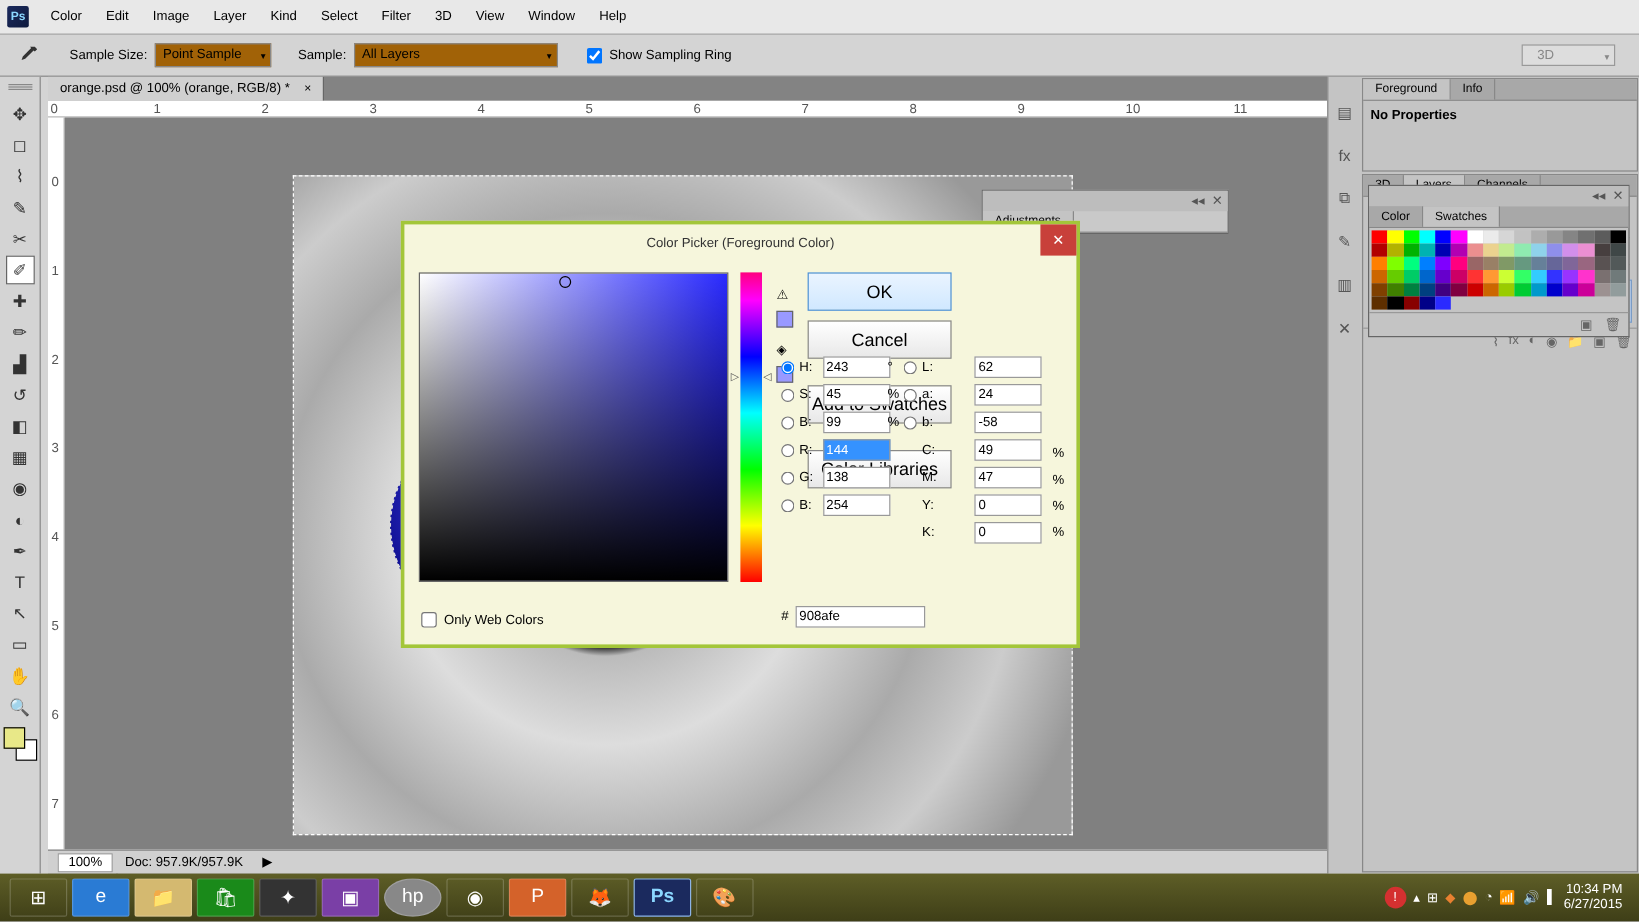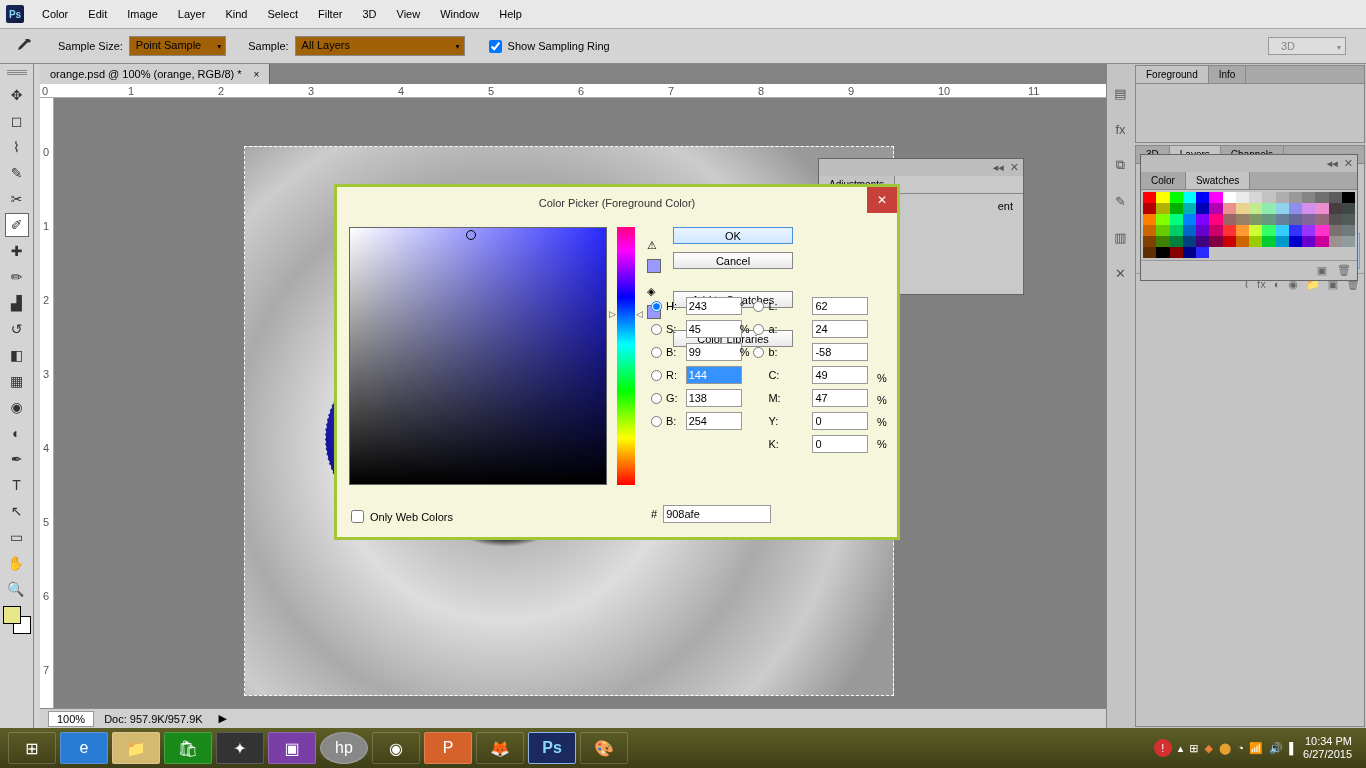--- a/index.html
+++ b/index.html
@@ -77,21 +77,21 @@
 .hue-arrow{position:absolute;left:-8px;top:82px;font-size:9px;color:#555}
 .hue-arrow2{position:absolute;right:-8px;top:82px;font-size:9px;color:#555}
 .newcur{display:flex;flex-direction:column;align-items:center;margin-right:6px}
 .nc-label{font-size:10px;color:#333;margin:1px 0}
 .nc-box{display:flex;flex-direction:column;border:1px solid #666}
 .nc-new{width:56px;height:34px;background:#9999ff}
 .nc-cur{width:56px;height:34px;background:#e8e84a}
 .warn-col{display:flex;flex-direction:column;gap:6px;margin-left:2px;margin-top:12px}
 .warn-ic{width:14px;height:14px;font-size:11px}
 .btns{display:flex;flex-direction:column;gap:8px;margin-left:12px}
-.pbtn{width:120px;height:17px;border:1px solid #888;background:linear-gradient(#fff,#e8e8e8);cursor:pointer;font-size:11px}
+.pbtn{width:120px;height:32px;border:1px solid #888;background:linear-gradient(#fff,#e8e8e8);cursor:pointer;font-size:15px}
 .pbtn.primary{border:1px solid #4a90d9;background:linear-gradient(#eaf4ff,#d0e8ff)}
 .vals{position:absolute;left:314px;top:110px;display:grid;grid-template-columns:auto auto auto 50px auto auto 40px auto;gap:5px 4px;align-items:center;font-size:11px}
 .vals input[type=text]{width:56px;border:1px solid #999;padding:2px;font-size:11px}
 .vals .selR{background:#3592ff;color:#fff;border:1px solid #2266bb}
 .rad{width:11px;height:11px}
 .hexrow{position:absolute;left:314px;bottom:14px;display:flex;align-items:center;gap:6px}
 .hexrow input{width:108px;border:1px solid #999;padding:2px;font-size:11px}
 .owc{position:absolute;left:14px;bottom:14px;display:flex;align-items:center;gap:6px}
 .taskbar{position:absolute;left:0;right:0;bottom:0;height:40px;background:linear-gradient(#5e5e27,#3e3e17);display:flex;align-items:center;padding:0 6px}
 .tb-btn{width:48px;height:32px;margin:0 2px;border:1px solid rgba(255,255,255,0.2);display:flex;align-items:center;justify-content:center;color:#fff;font-size:16px;cursor:pointer;border-radius:2px}
@@ -225,20 +225,21 @@
   <div class="strip-ic">▥</div>
   <div class="strip-ic">✕</div>
 </div>
 
 <div class="panels">
   <div class="panel" style="height:78px">
     <div class="panel-tabs">
       <div class="ptab">Foreground</div>
       <div class="ptab inactive">Info</div>
     </div>
+    <div class="panel-body"><b>No Properties</b></div>
   </div>
   <div class="panel" style="flex:1">
     <div class="panel-tabs">
       <div class="ptab inactive">3D</div>
       <div class="ptab">Layers</div>
       <div class="ptab inactive">Channels</div>
     </div>
     <div class="layers-body">
       <div class="l-row">
         <span>ρ</span>
@@ -401,38 +402,20 @@
 </div>
 
 <div class="adjustments">
   <div class="adj-head">
       <span>◂◂</span>
       <span>✕</span>
     </div>
   <div class="adj-tabs">
       <div class="ptab">Adjustments</div>
     </div>
-  <div class="adj-body">
-    <div style="text-align:right;padding:0 4px 4px">ent</div>
-    <div class="adj-row">
-        <div class="adj-ic">◧</div>
-        <div class="adj-ic">◩</div>
-        <div class="adj-ic">▽</div>
-      </div>
-    <div class="adj-row">
-        <div class="adj-ic">▣</div>
-        <div class="adj-ic">◉</div>
-        <div class="adj-ic">⊞</div>
-      </div>
-    <div class="adj-row">
-        <div class="adj-ic">◧</div>
-        <div class="adj-ic">◨</div>
-        <div class="adj-ic">▤</div>
-      </div>
-  </div>
 </div>
 
 <div class="picker">
   <div class="picker-title">
     <span>Color Picker (Foreground Color)</span>
     <div class="picker-close">✕</div>
   </div>
   <div class="picker-body">
     <div class="sv-box">
         <div class="sv-cursor"></div>

